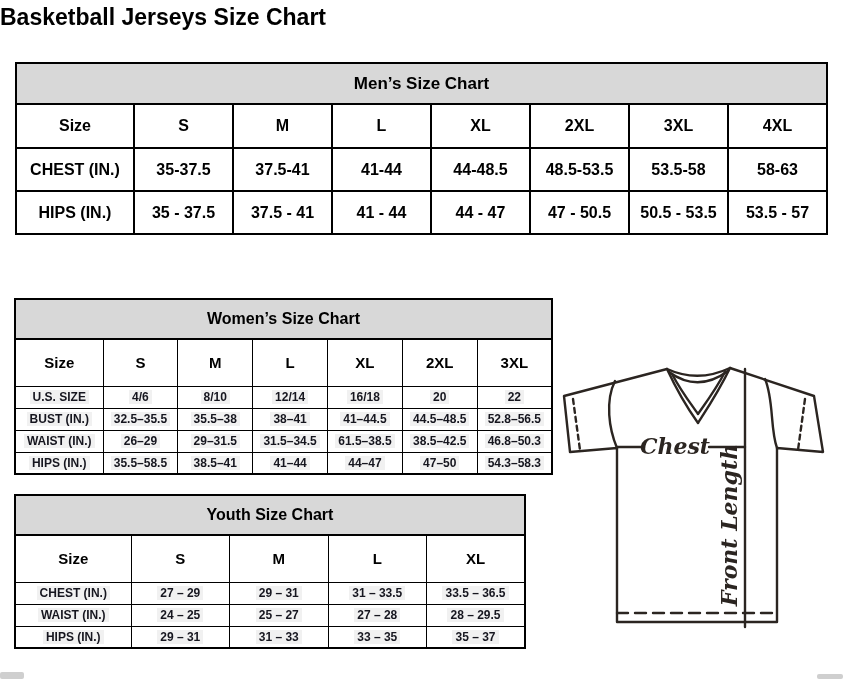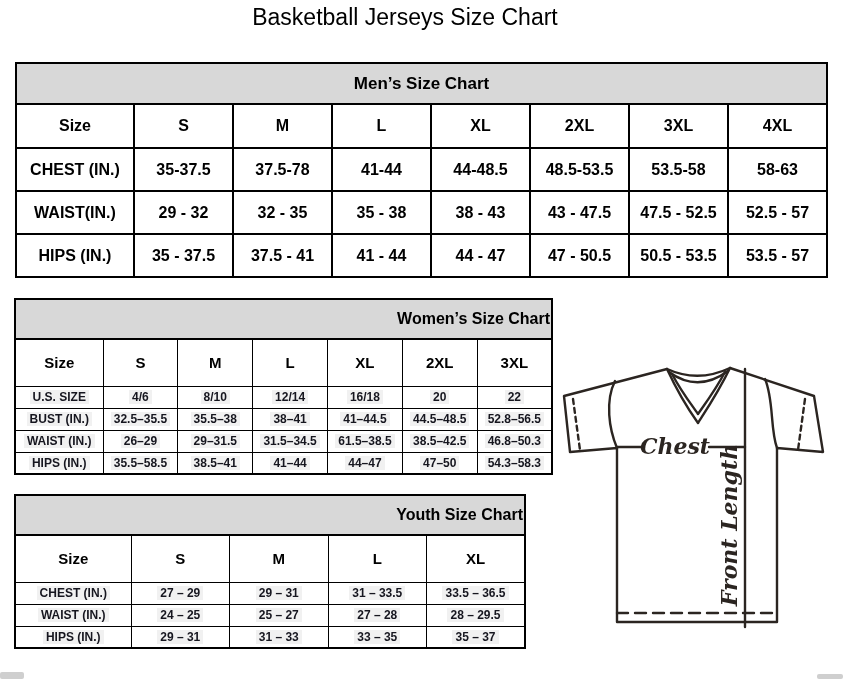--- a/index.html
+++ b/index.html
@@ -1,38 +1,38 @@
 <!DOCTYPE html>
 <html><head>
 <meta charset="utf-8">
 <style>
   html,body{margin:0;padding:0;}
   body{
     width:843px;height:679px;position:relative;background:#ffffff;
     font-family:"Liberation Sans",sans-serif;color:#000;overflow:hidden;
   }
   .page-title{
-    position:absolute;top:4px;left:0;width:810px;text-align:center;
-    font-size:23px;font-weight:normal;letter-spacing:0;
+    position:absolute;top:4px;left:0;width:810px;text-align:left;
+    font-size:23px;font-weight:bold;letter-spacing:0;
   }
   table{border-collapse:collapse;table-layout:fixed;position:absolute;background:#fff;}
   th,td{text-align:center;vertical-align:middle;font-weight:bold;overflow:hidden;white-space:nowrap;}
 
   
   .men{left:15px;top:62px;width:813px;border:2px solid #000;}
   .men th,.men td{border:2px solid #000;}
   .men .band th{background:#d8d8d8;font-size:17px;}
   .men .band{height:41px;border-radius:20px;}
   .men .head{height:44px;font-size:16px;}
   .men .row{height:43px;font-size:16px;}
 
   
   .small-tbl{border:2px solid #000;}
   .small-tbl th,.small-tbl td{border:1px solid #000;}
-  .small-tbl .band th{background:#d8d8d8;font-size:16px;border:2px solid #000;text-align:right;}
+  .small-tbl .band th{background:#d8d8d8;font-size:16px;border:2px solid #000;}
   .small-tbl .band{height:40px;}
   .small-tbl .head{height:47px;font-size:15px;}
   .small-tbl .row{height:22px;font-size:12px;color:#16161f;}
   .women{left:14px;top:298px;width:539px;}
   .youth{left:14px;top:494px;width:512px;}
   .hl{background:#f1f1f1;padding:0 3px;}
 
   
   .jersey{position:absolute;left:555px;top:355px;width:288px;height:280px;}
   .jersey text{
@@ -65,36 +65,26 @@
       <th>M</th>
       <th>L</th>
       <th>XL</th>
       <th>2XL</th>
       <th>3XL</th>
       <th>4XL</th>
     </tr>
     <tr class="row">
       <th>CHEST (IN.)</th>
       <td>35-37.5</td>
-      <td>37.5-78</td>
+      <td>37.5-41</td>
       <td>41-44</td>
       <td>44-48.5</td>
       <td>48.5-53.5</td>
       <td>53.5-58</td>
       <td>58-63</td>
-    </tr>
-    <tr class="row">
-      <th>WAIST(IN.)</th>
-      <td>29 - 32</td>
-      <td>32 - 35</td>
-      <td>35 - 38</td>
-      <td>38 - 43</td>
-      <td>43 - 47.5</td>
-      <td>47.5 - 52.5</td>
-      <td>52.5 - 57</td>
     </tr>
     <tr class="row">
       <th>HIPS (IN.)</th>
       <td>35 - 37.5</td>
       <td>37.5 - 41</td>
       <td>41 - 44</td>
       <td>44 - 47</td>
       <td>47 - 50.5</td>
       <td>50.5 - 53.5</td>
       <td>53.5 - 57</td>

